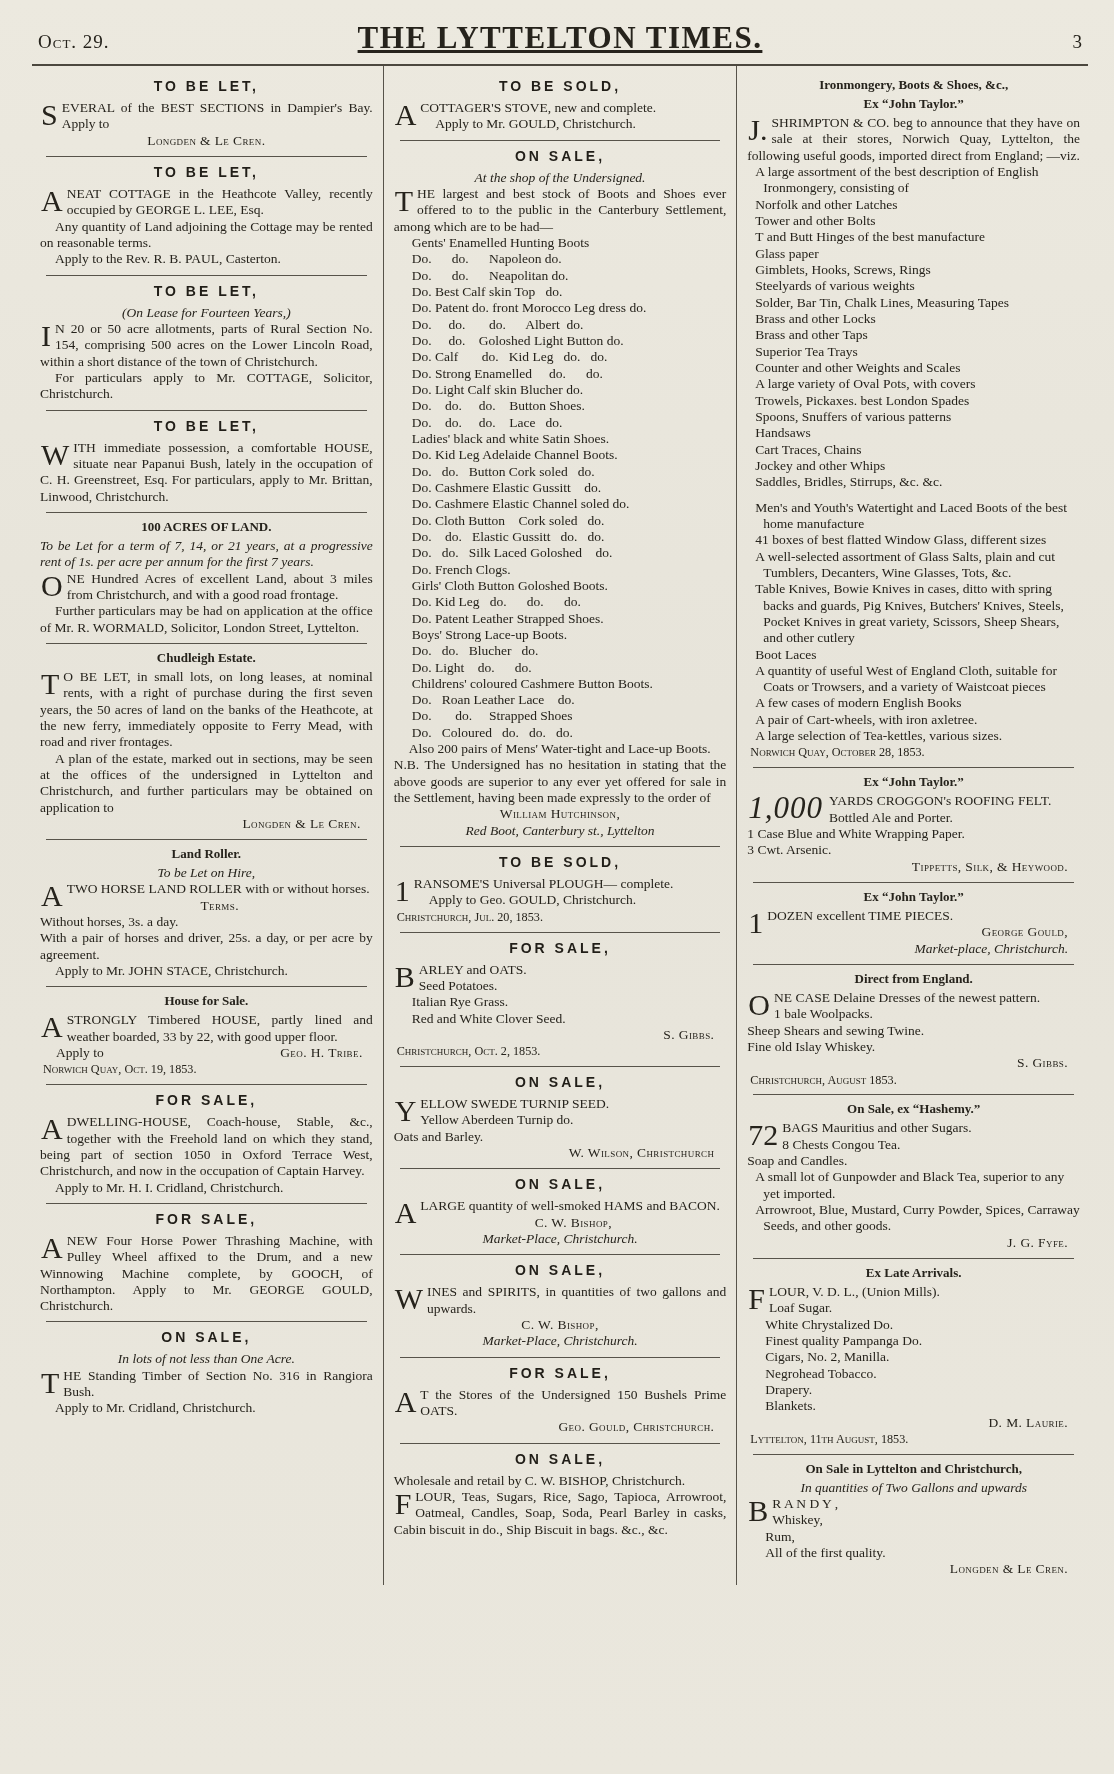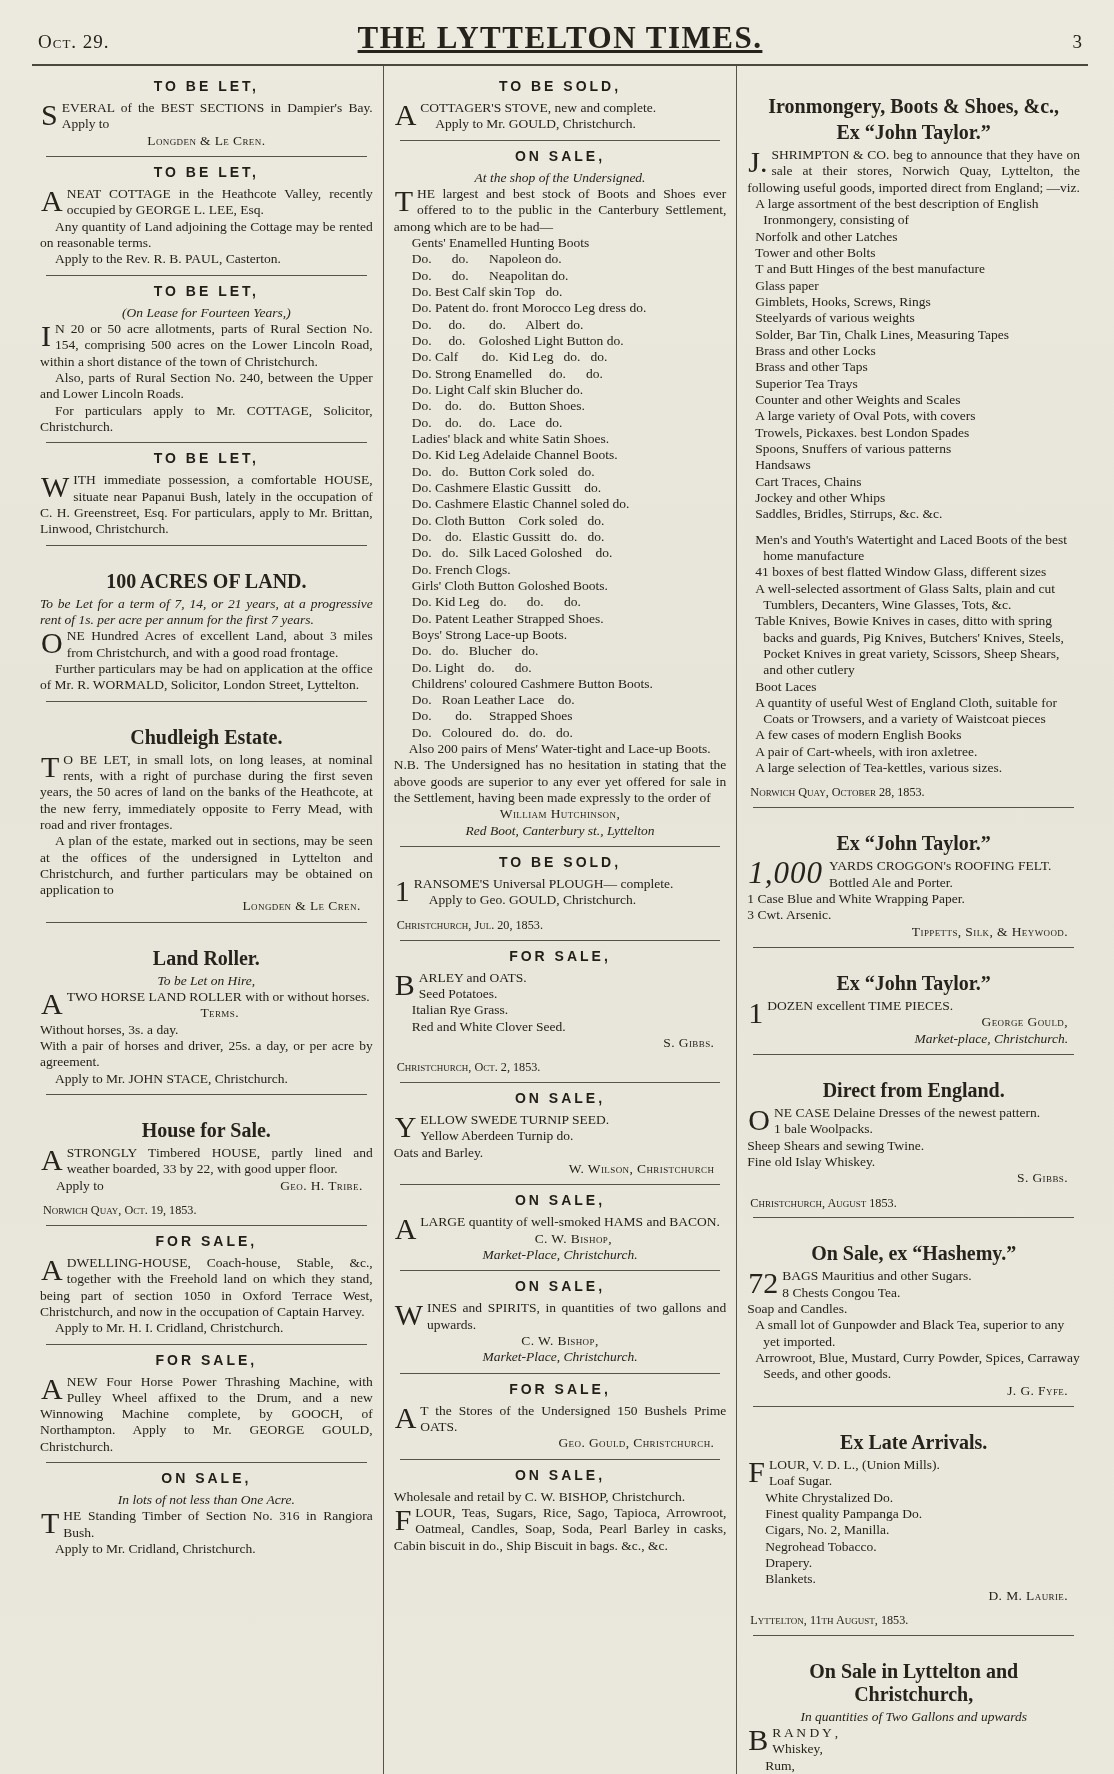--- a/index.html
+++ b/index.html
@@ -16,30 +16,30 @@
   .m-title { justify-self:center; font-size:31px; font-weight:bold; letter-spacing:1.5px;text-decoration:underline; }
   .m-page { justify-self:end; font-size:19px; }
   .head-rule { border-top:2px solid #4c483f; margin:0 2px; }
   .columns { display:flex; align-items:stretch; }
   .col { flex:1 1 0; padding:5px 10px 0 10px; min-width:0; }
   .col + .col { border-left:1px solid #57534a; }
   .ad { margin:2px 0 7px 0; }
   .ad-rule { border-top:1px solid #57534a; margin:6px 6px 5px 6px; }
   .head-display { font-family:"Liberation Sans","DejaVu Sans",sans-serif; font-size:14px; font-weight:bold;
     letter-spacing:3px; text-align:center; margin:7px 0 6px 0; color:#211e18; }
-  .head-plain { font-size:20px; font-weight:bold; text-align:center; margin:24px 0 3px 0; }
+  .head-plain { font-size:13px; font-weight:bold; text-align:center; margin:6px 0 3px 0; }
   .head-plain + .head-plain { margin-top:0; }
   p, .gap { font-size:13.5px; line-height:1.21; }
   .para { text-align:justify; }
   .indent { text-indent:15px; }
   .italic { font-style:italic; }
   .line.center { text-align:center; }
   .line.right { text-align:right; padding-right:12px; }
   .sc { font-variant:small-caps; letter-spacing:0.4px; }
-  .dateline { font-size:12.2px; font-variant:small-caps; padding-left:3px; margin-top:9px; }
+  .dateline { font-size:12.2px; font-variant:small-caps; padding-left:3px; margin-top:1px; }
   .listline { white-space:pre-wrap; padding-left:18px; text-align:left; }
   .listline.hang { white-space:normal; padding-left:16px; text-indent:-8px; }
   .gap { height:9px; }
   .splitline { display:flex; justify-content:space-between; padding:0 10px 0 16px; }
   .drophost { text-align:justify; }
   .dropcap { float:left; font-size:30px; line-height:25px; padding:2px 4px 0 1px; }
   .dropcap.num { font-size:31px; letter-spacing:1px; padding-right:6px;font-style:italic; }
   .drophost::after { content:""; display:block; clear:none; }
 </style>
 </head>
@@ -64,21 +64,20 @@
           <h2 class="head-display">TO BE LET,</h2>
           <p class="para drophost"><span class="dropcap">A</span>NEAT COTTAGE in the Heathcote Valley, recently occupied by GEORGE L. LEE, Esq.</p>
           <p class="para indent">Any quantity of Land adjoining the Cottage may be rented on reasonable terms.</p>
           <p class="para indent">Apply to the Rev. R. B. PAUL, Casterton.</p>
         </section>
         <div class="ad-rule"></div>
         <section class="ad">
           <h2 class="head-display">TO BE LET,</h2>
           <p class="line center italic">(On Lease for Fourteen Years,)</p>
           <p class="para drophost"><span class="dropcap">I</span>N 20 or 50 acre allotments, parts of Rural Section No. 154, comprising 500 acres on the Lower Lincoln Road, within a short distance of the town of Christchurch.</p>
-          <p class="para indent">Also, parts of Rural Section No. 240, between the Upper and Lower Lincoln Roads.</p>
           <p class="para indent">For particulars apply to Mr. COTTAGE, Solicitor, Christchurch.</p>
         </section>
         <div class="ad-rule"></div>
         <section class="ad">
           <h2 class="head-display">TO BE LET,</h2>
           <p class="para drophost"><span class="dropcap">W</span>ITH immediate possession, a comfortable HOUSE, situate near Papanui Bush, lately in the occupation of C. H. Greenstreet, Esq.  For particulars, apply to Mr. Brittan, Linwood, Christchurch.</p>
         </section>
         <div class="ad-rule"></div>
         <section class="ad">
           <h2 class="head-plain">100 ACRES OF LAND.</h2>

